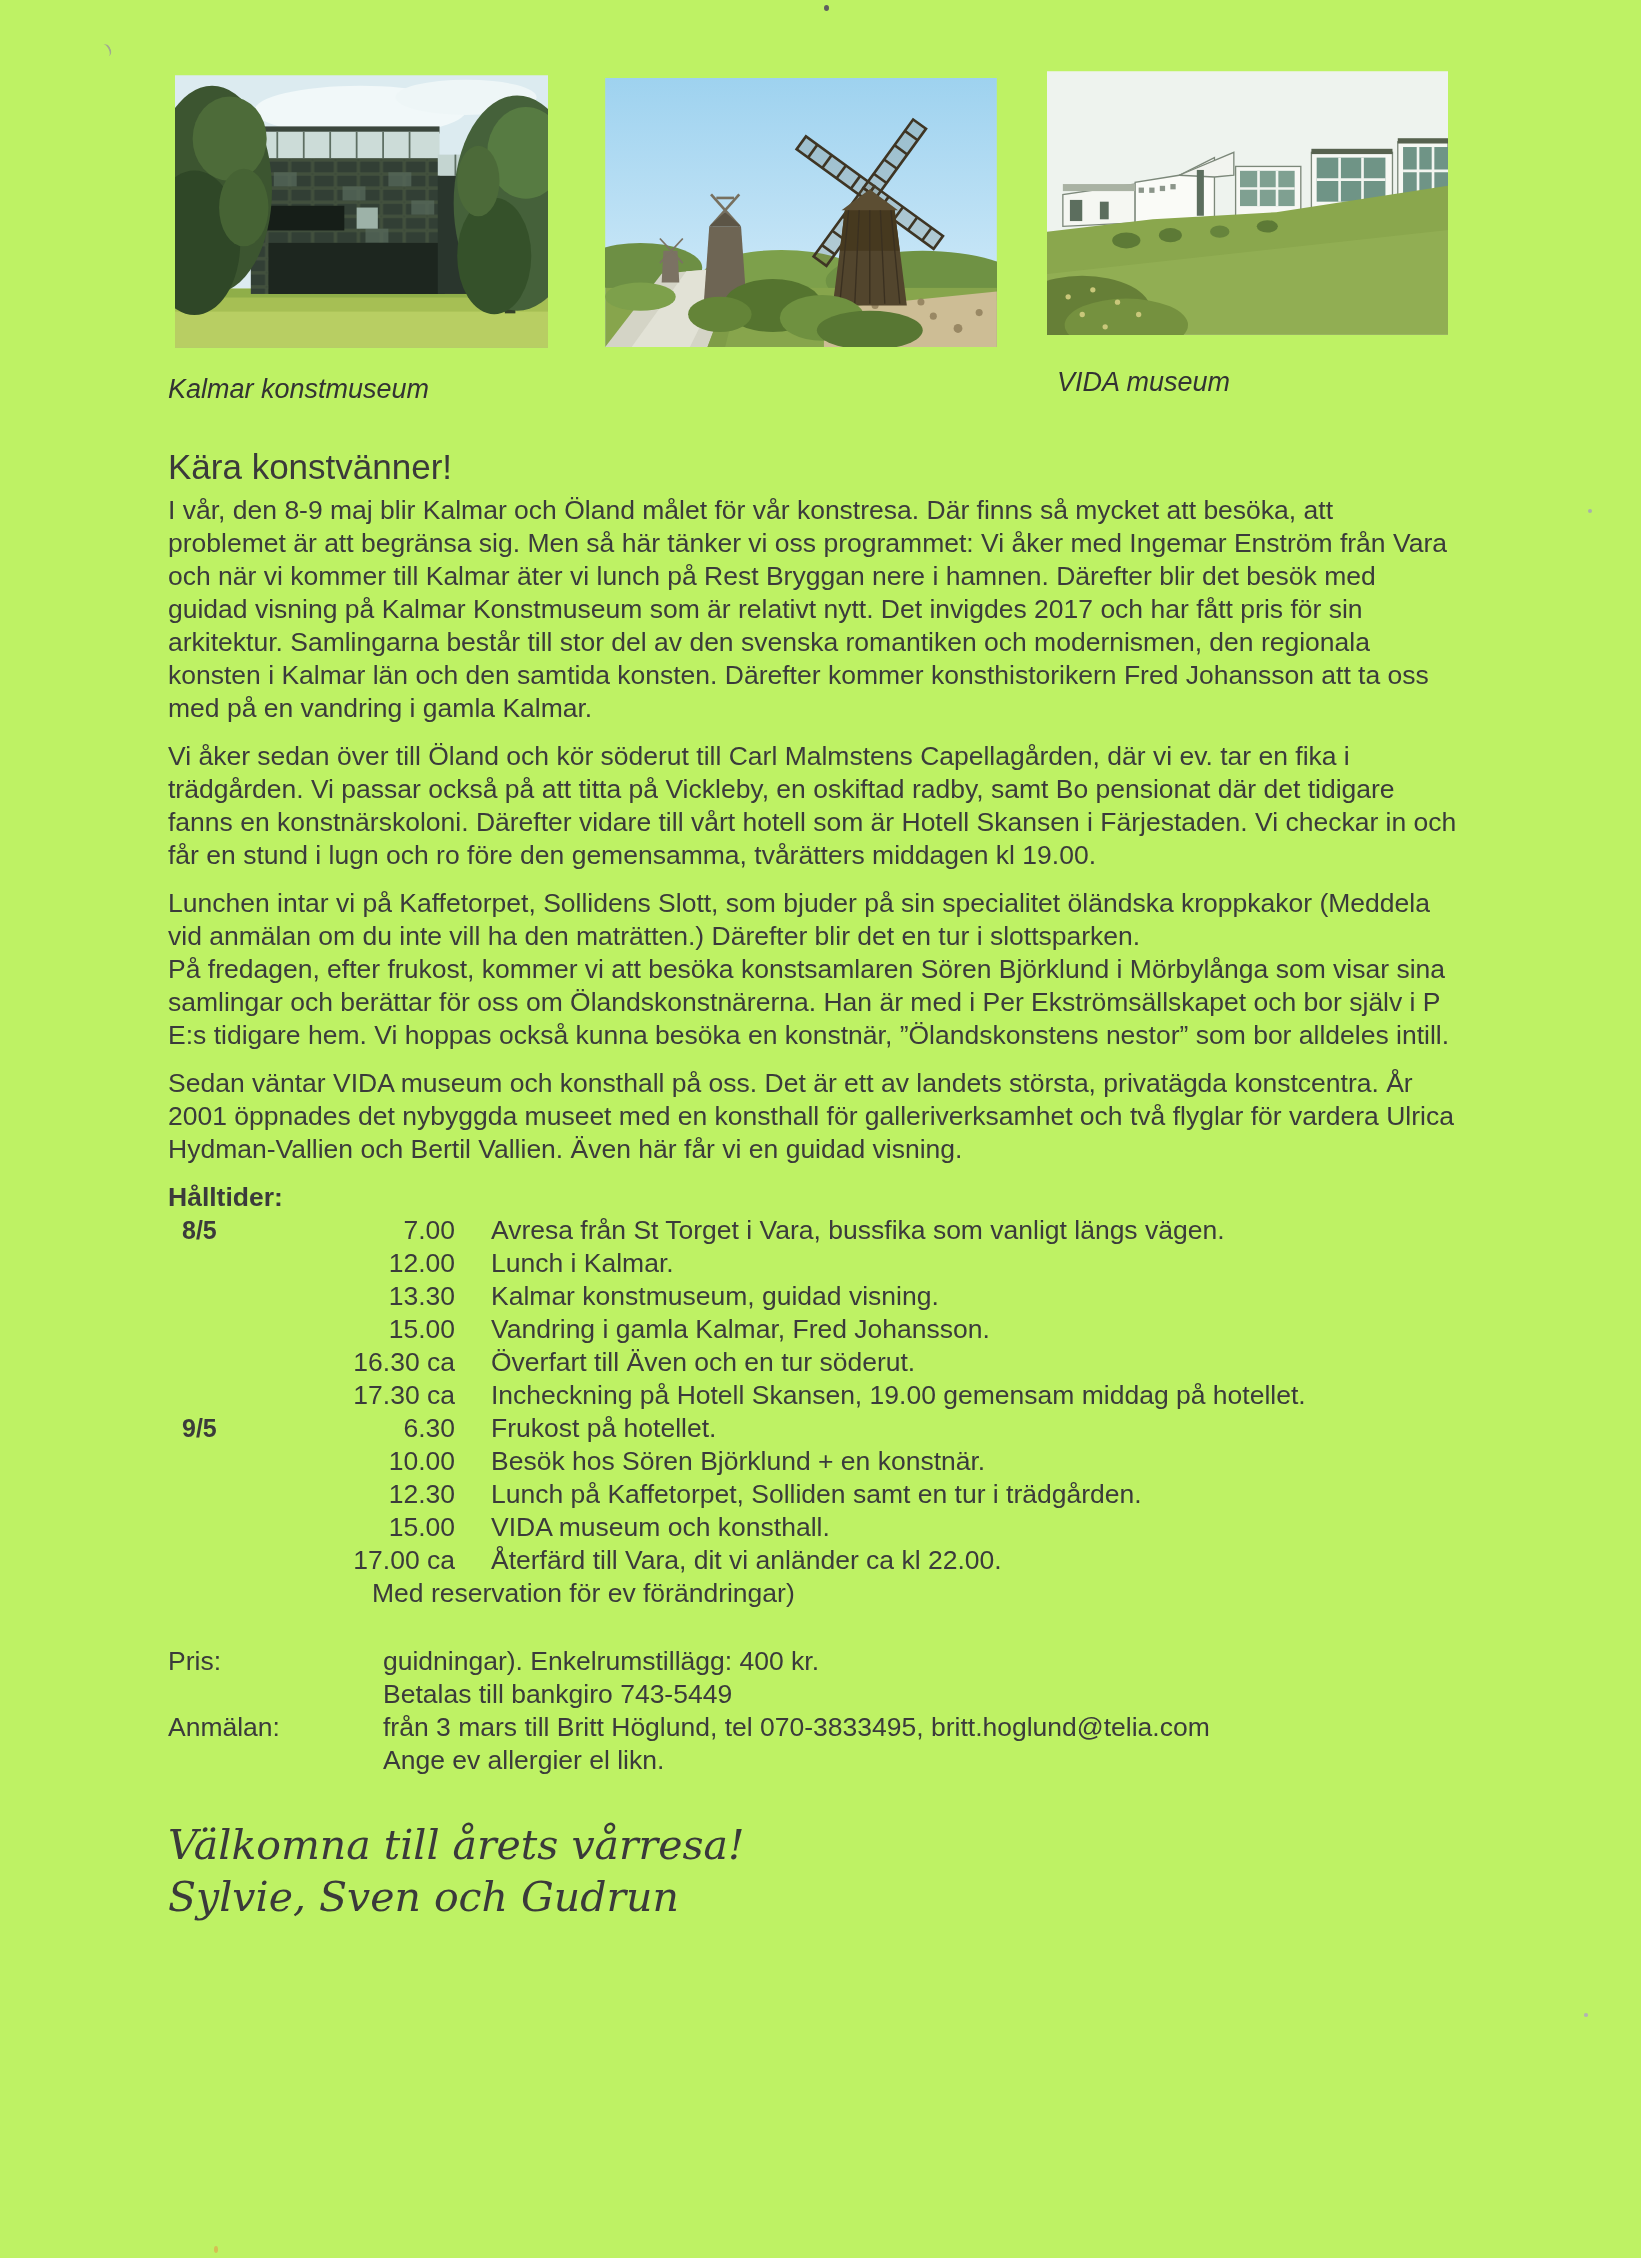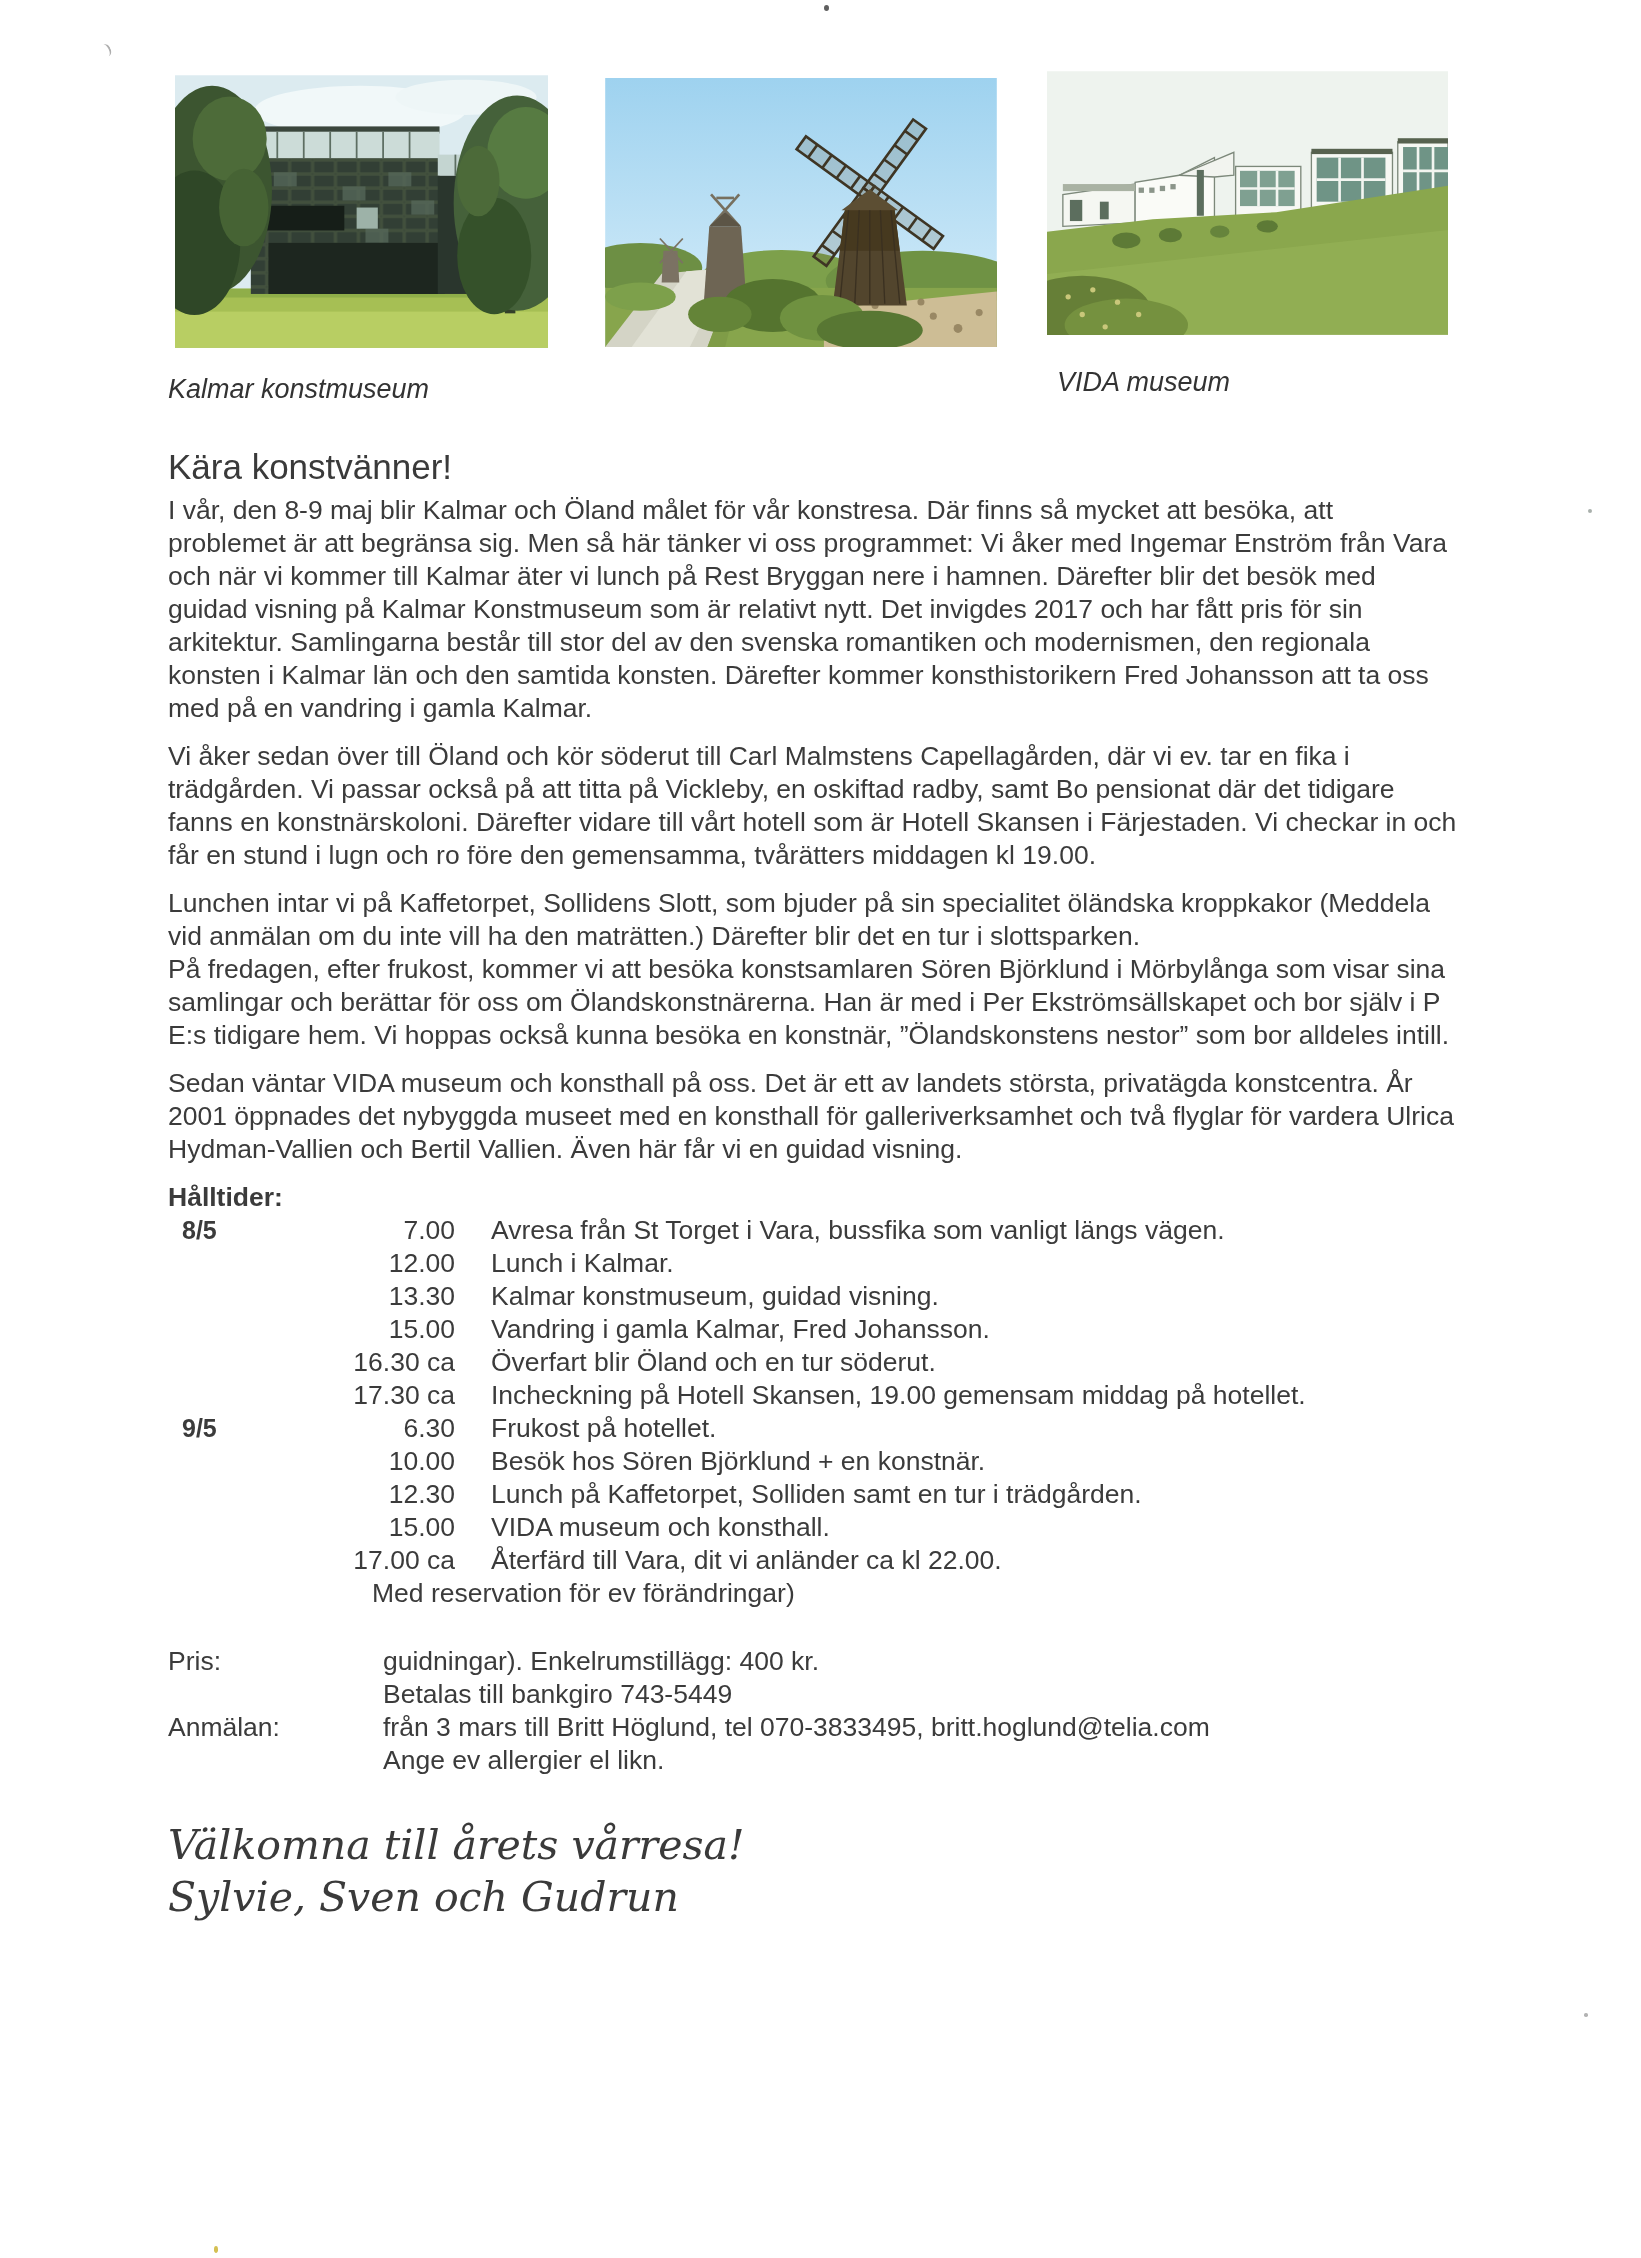--- a/index.html
+++ b/index.html
@@ -1,18 +1,18 @@
 <!DOCTYPE html>
 <html style="font-size:14px"><head>
 <meta charset="utf-8">
 <style>
   html,body { margin:0; padding:0; background:#d9d9d9; }
   .page {
     position:relative; width:1642px; height:2258px;
-    background:#ffffff; overflow:hidden;
+    background:#bef264; overflow:hidden;
     font-family:"Liberation Sans", sans-serif; color:#3b3b3b;
   }
   figure.photo { position:absolute; margin:0; padding:0; }
   figure.photo svg { display:block; }
   .caption { position:absolute; font-style:italic; font-size:27px; color:#333; }
   .content { position:absolute; left:168px; top:446px; width:1290px; }
   .heading { font-size:35px; line-height:41px; color:#3a3a3a; margin:0 0 7px 0; }
   .para { font-size:26.5px; line-height:33px; margin:0 0 15px 0; }
   .para.tight { margin-bottom:0; }
   .sched-title { font-weight:bold; font-size:26.5px; line-height:33px; margin-top:12.4px; }
@@ -298,21 +298,21 @@
         <div class="row">
           <span class="time">13.30</span>
           <span class="desc">Kalmar konstmuseum, guidad visning.</span>
         </div>
         <div class="row">
           <span class="time">15.00</span>
           <span class="desc">Vandring i gamla Kalmar, Fred Johansson.</span>
         </div>
         <div class="row">
           <span class="time">16.30 ca</span>
-          <span class="desc">Överfart blir Öland och en tur söderut.</span>
+          <span class="desc">Överfart till Även och en tur söderut.</span>
         </div>
         <div class="row">
           <span class="time">17.30 ca</span>
           <span class="desc">Incheckning på Hotell Skansen, 19.00 gemensam middag på hotellet.</span>
         </div>
       </div>
     </div>
 
     <div class="day">
       <div class="day-label">9/5</div>

